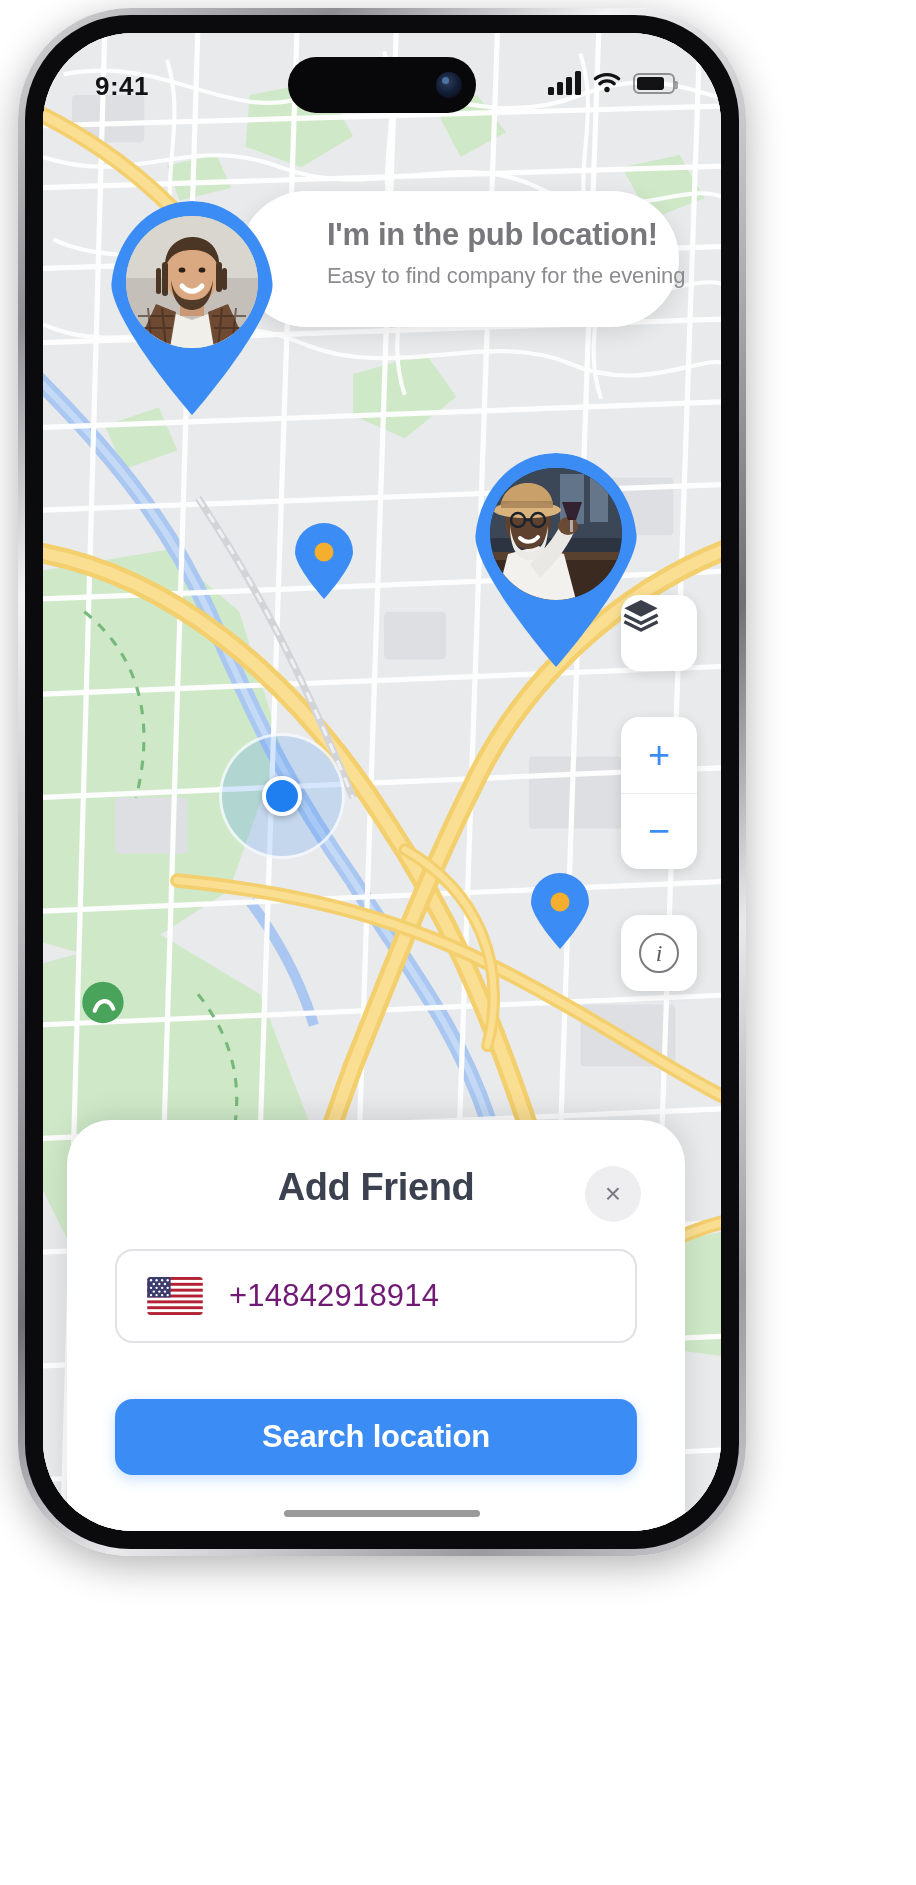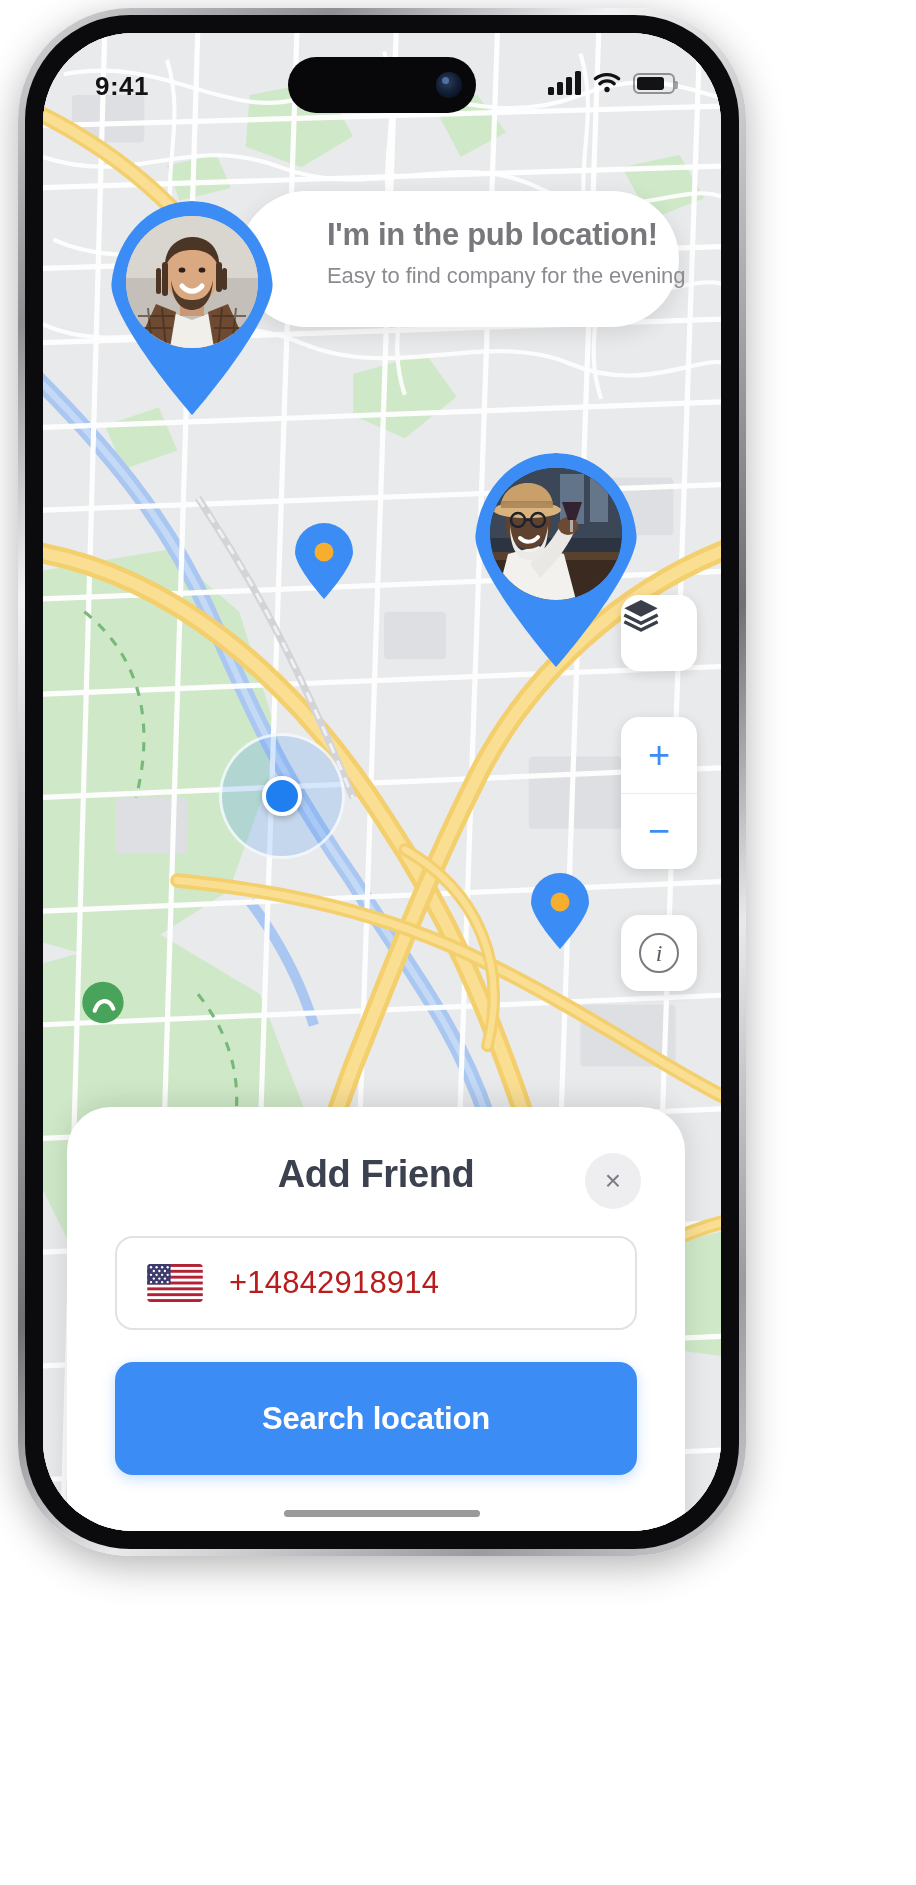--- a/index.html
+++ b/index.html
@@ -226,24 +226,24 @@
   .phone-input {
     margin-top: 40px; height: 94px;
     border: 2px solid #e2e2e6; border-radius: 18px;
     display: flex; align-items: center; padding: 0 30px;
     background: #fff;
   }
   .flag { width: 56px; height: 38px; border-radius: 4px; overflow: hidden; flex: none; }
   .flag svg { display: block; width: 100%; height: 100%; }
   .phone-value {
     margin-left: 26px;
-    font-size: 31px; color: #b91c1c; letter-spacing: .2px;
+    font-size: 31px; color: #701a75; letter-spacing: .2px;
   }
   .search-btn {
-    margin-top: 32px; height: 113px;
+    margin-top: 56px; height: 76px;
     background: #3b8cf5; border-radius: 18px;
     display: flex; align-items: center; justify-content: center;
     color: #ffffff; font-size: 31px; font-weight: bold;
     letter-spacing: -.2px;
     box-shadow: 0 4px 14px rgba(59,140,245,.28);
   }
   
   .home-ind {
     position: absolute; left: 50%; transform: translateX(-50%);
     bottom: 14px; width: 196px; height: 7px; border-radius: 4px;

